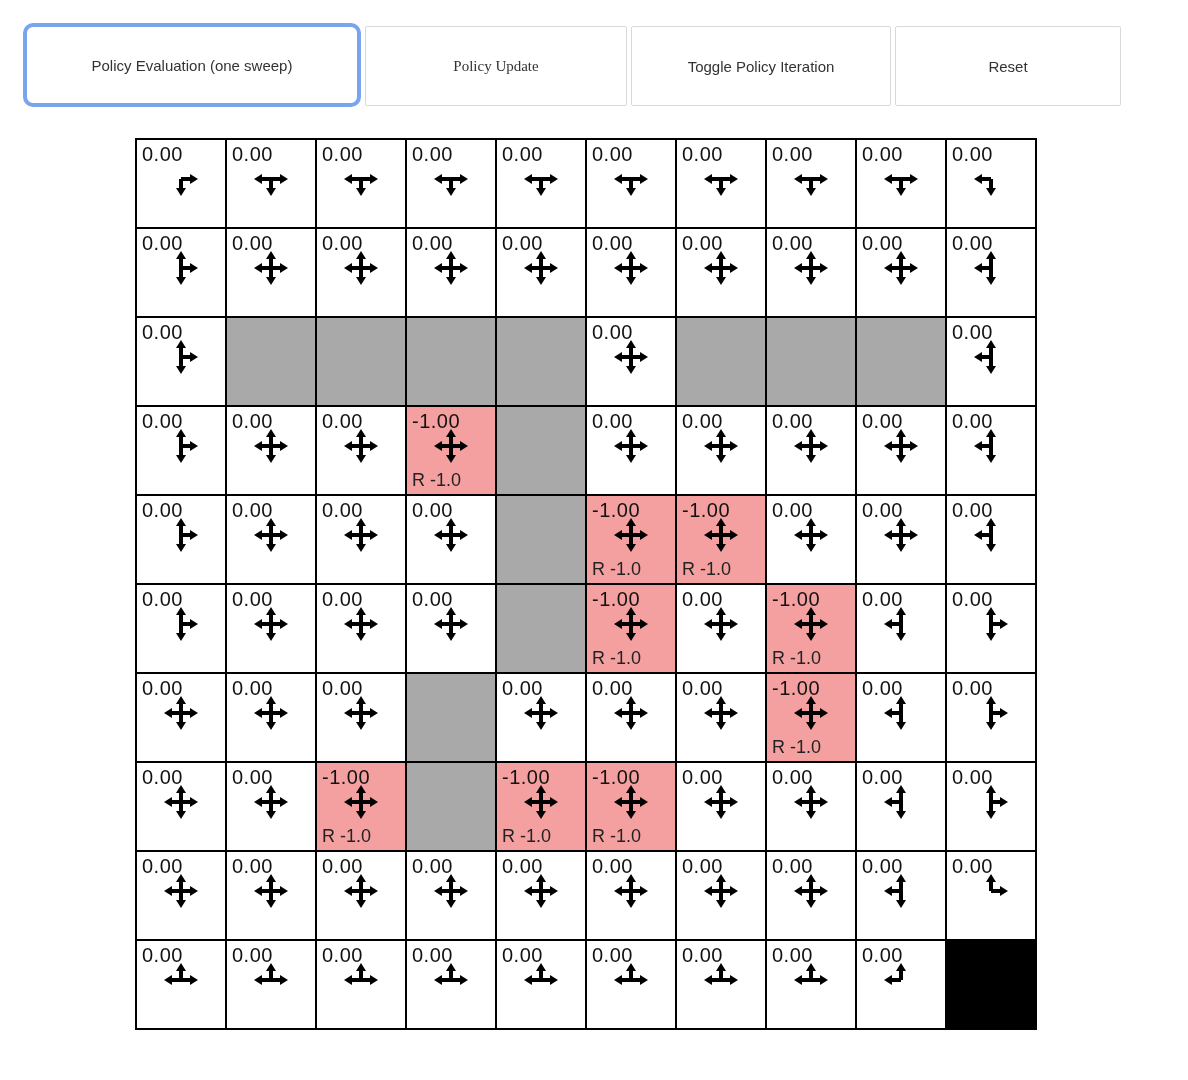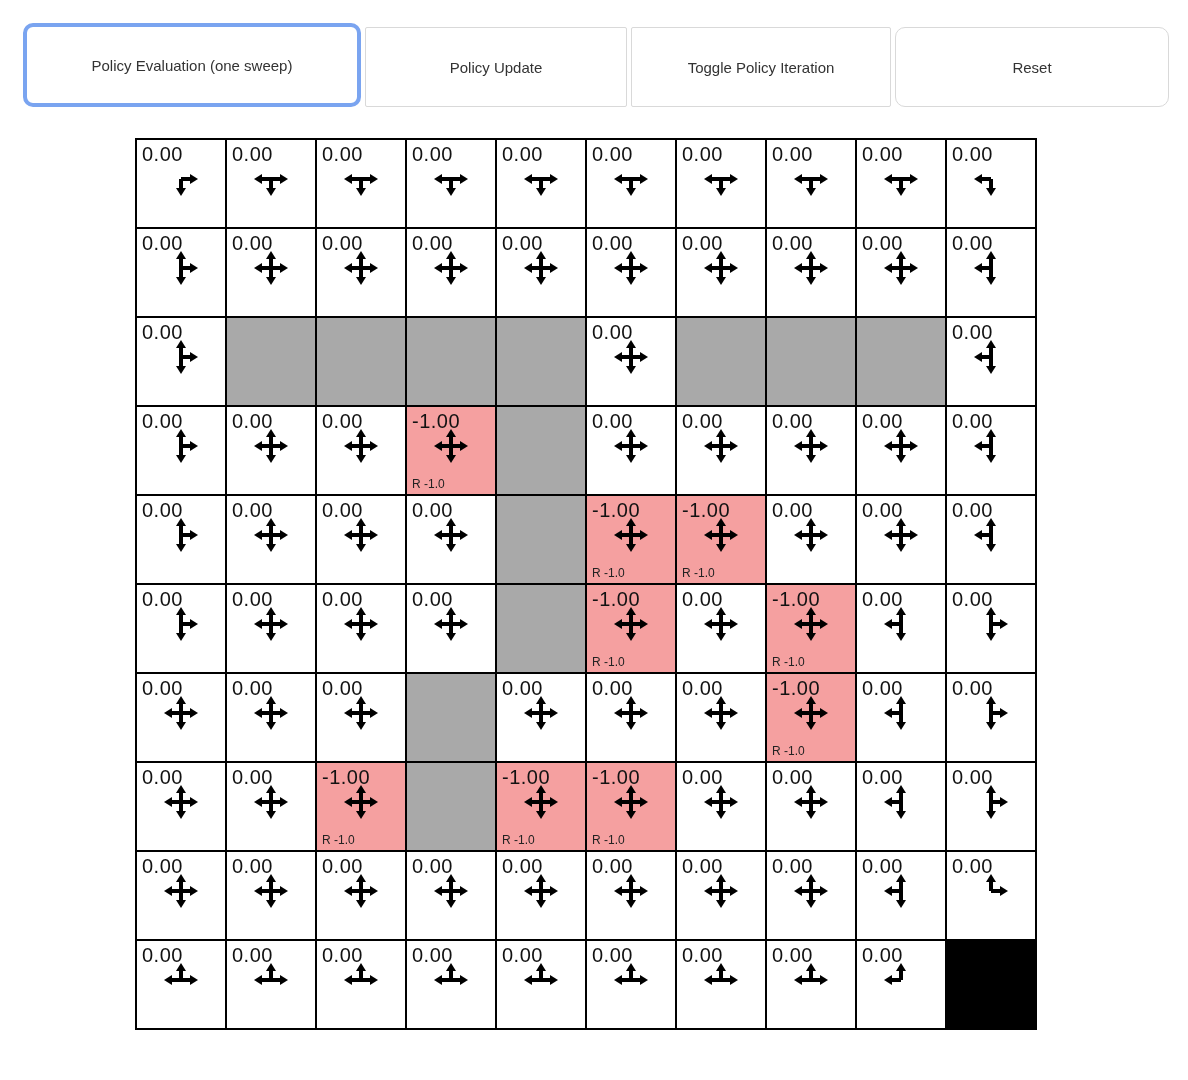--- a/index.html
+++ b/index.html
@@ -1,42 +1,42 @@
 <!DOCTYPE html>
 <html><head>
 <meta charset="utf-8">
 <style>
   html,body { margin:0; padding:0; background:#ffffff; }
   body { width:1188px; height:1080px; font-family:"Liberation Sans",sans-serif; overflow:hidden; }
 
-  .toolbar { display:flex; gap:4px; margin:25px 0 0 23px; align-items:flex-end; }
+  .toolbar { display:flex; gap:4px; margin:25px 0 0 23px; align-items:center; }
   .btn {
     height:80px; background:#fff; border:1px solid #d9d9d9; border-radius:2px;
     font-family:"Liberation Sans",sans-serif; font-size:15px; color:#333;
     cursor:pointer; padding:0;
   }
   .btn.active { border:4px solid #7aa4f0; border-radius:10px; height:84px; margin-top:-2px; }
   .w1 { width:338px; }
-  .w2 { width:262px; }
+  .w2 { width:262px;font-family:Liberation Serif, serif; }
   .w3 { width:260px; }
-  .w4 { width:274px;border-radius:10px; }
+  .w4 { width:226px; }
 
   .grid {
     margin:31px 0 0 135px;
     display:grid;
     grid-template-columns:repeat(10, 90px);
     grid-auto-rows:89px;
     border:1px solid #000;
     width:max-content;
     background:#000;
   }
   .cell { position:relative; border:1px solid #000; background:#fff; overflow:hidden; }
   .val { font-size:20px; color:#121212; padding:3px 0 0 5px; line-height:1.1; letter-spacing:0.5px; }
   .arr { display:block; margin:-6px auto 0; }
-  .rw { position:absolute; left:5px; bottom:3px; font-size:12px; color:#222; }
+  .rw { position:absolute; left:5px; bottom:3px; font-size:18px; color:#222; }
 </style>
 </head>
 <body>
 
 <div class="toolbar">
   <button class="btn active w1">Policy Evaluation (one sweep)</button>
   <button class="btn w2">Policy Update</button>
   <button class="btn w3">Toggle Policy Iteration</button>
   <button class="btn w4">Reset</button>
 </div>

